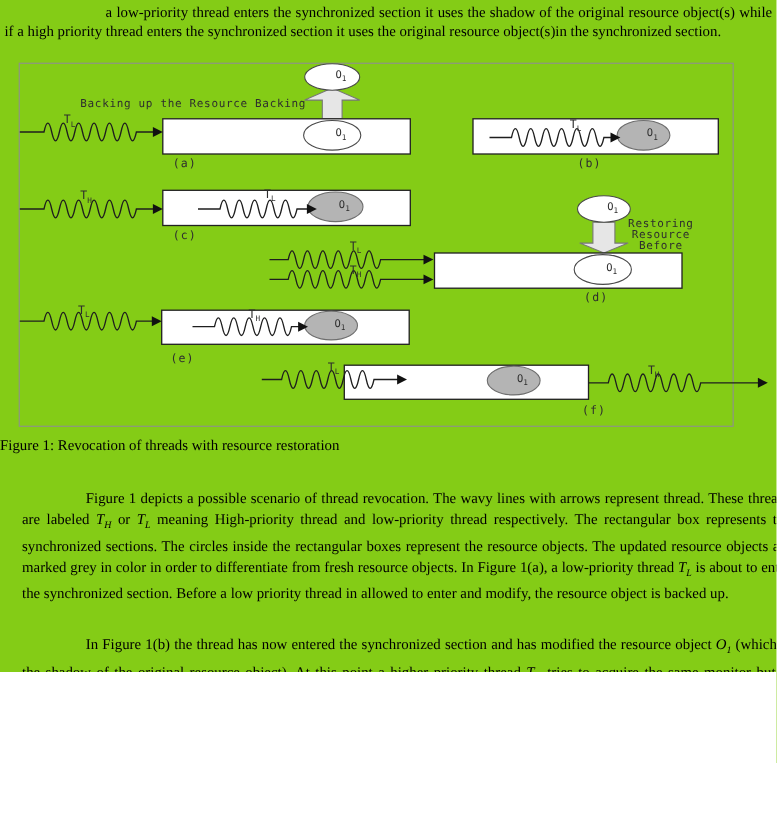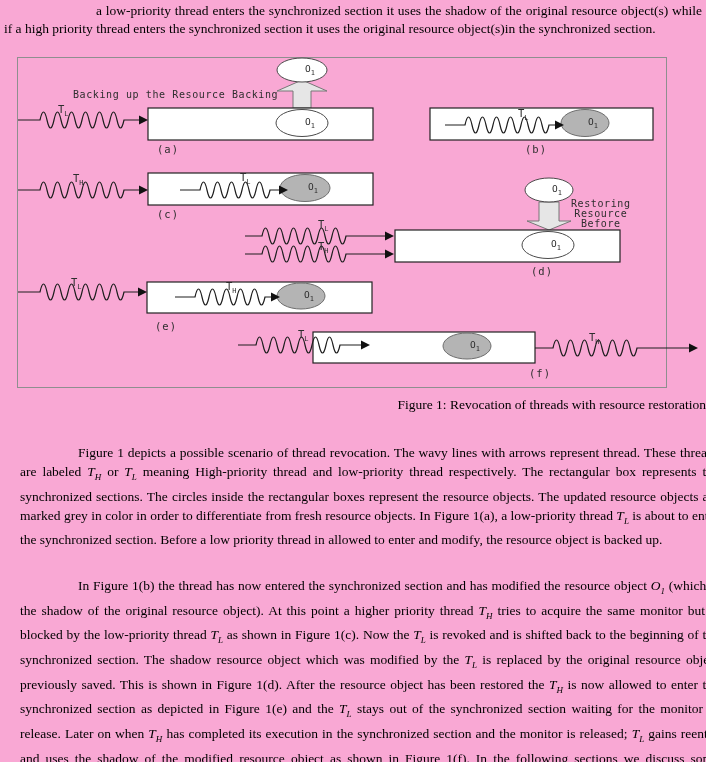--- a/index.html
+++ b/index.html
@@ -1,27 +1,27 @@
 <!DOCTYPE html>
 <html><head>
 <meta charset="utf-8">
 <style>
   html,body{margin:0;padding:0;background:#fff;}
-  .page{position:relative;width:706px;height:762px;background:#f9a8d4;color:#000;
+  .page{position:relative;width:706px;height:611px;background:#84cc16;color:#000;
         font-family:"Liberation Serif",serif;overflow:hidden;}
   .intro{position:absolute;left:4px;top:2px;width:698px;margin:0;
          font-size:13.5px;line-height:17.5px;text-align:justify;text-indent:92px;}
   .bodyp{position:absolute;left:4px;width:699px;margin:16px;
          font-size:13.5px;line-height:19px;text-align:justify;text-indent:58px;}
   .p1{top:427px;}
   .p2{top:560px;}
   .bodyp i, .intro i{font-style:italic;}
   .bodyp sub{font-size:9px;}
   .caption{position:absolute;left:0;top:397px;width:706px;margin:0;
-           text-align:right;font-size:13.5px;}
+           text-align:left;font-size:13.5px;}
   svg.fig{position:absolute;left:0;top:0;}
   
   .fl{position:absolute;font-family:"DejaVu Sans Mono",monospace;color:#2e2e2e;white-space:nowrap;}
   .fl i{font-style:normal;}
   .fl sub{font-size:7px;}
   .annot{font-size:10px;letter-spacing:0.6px;}
   .restoring div{height:10px;line-height:10px;text-align:center;}
   .tlabel{font-size:10.5px;}
   .olabel{font-size:9.5px;width:26px;text-align:right;}
   .plabel{font-size:10.5px;letter-spacing:1px;}

